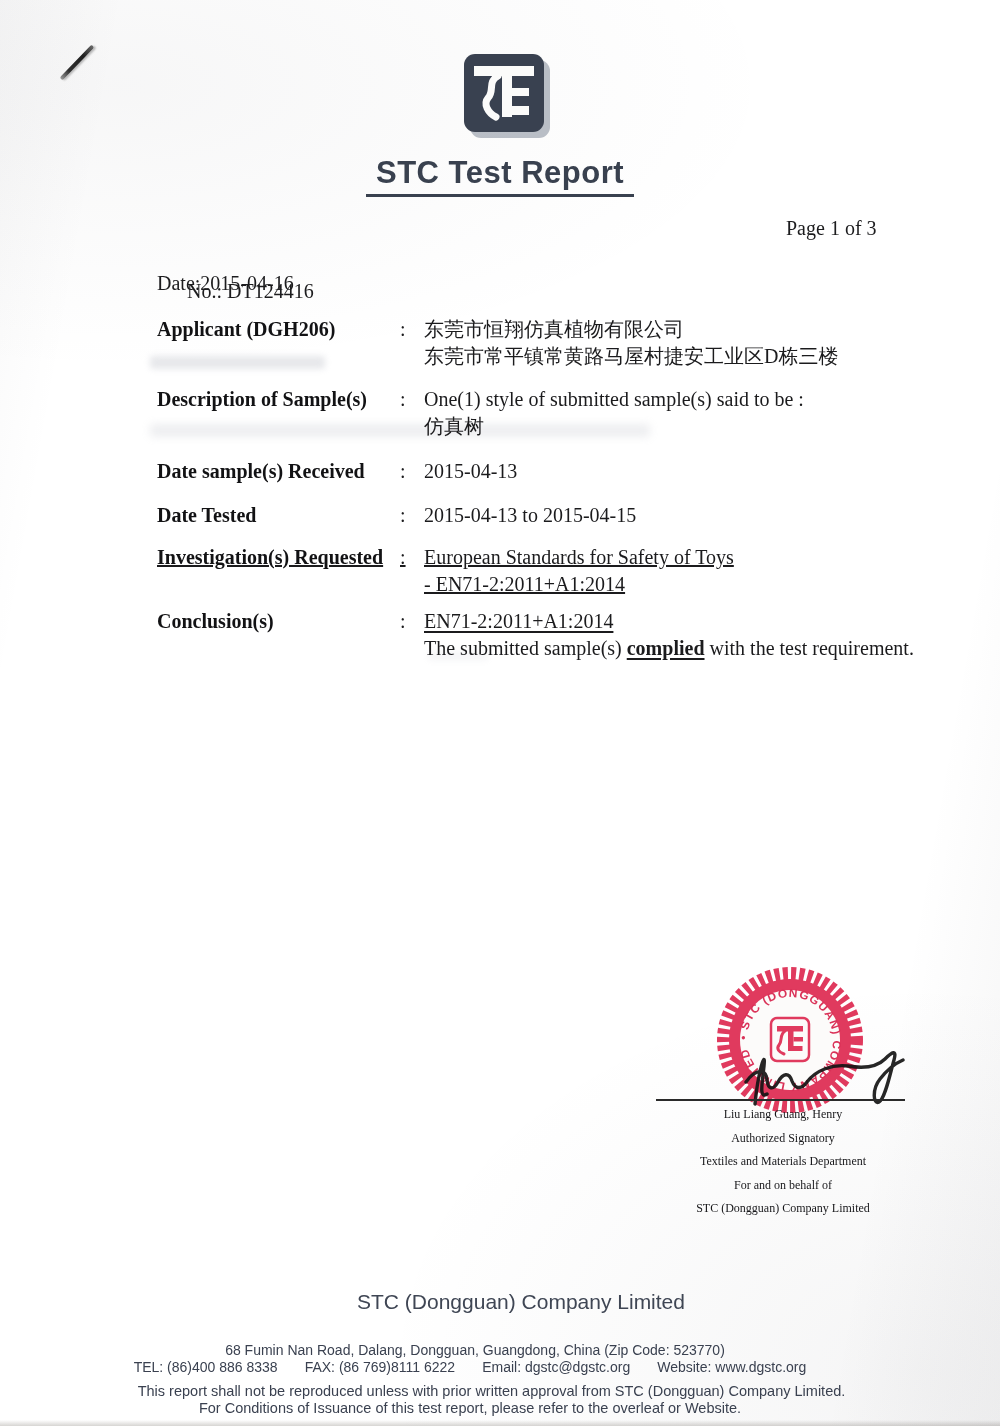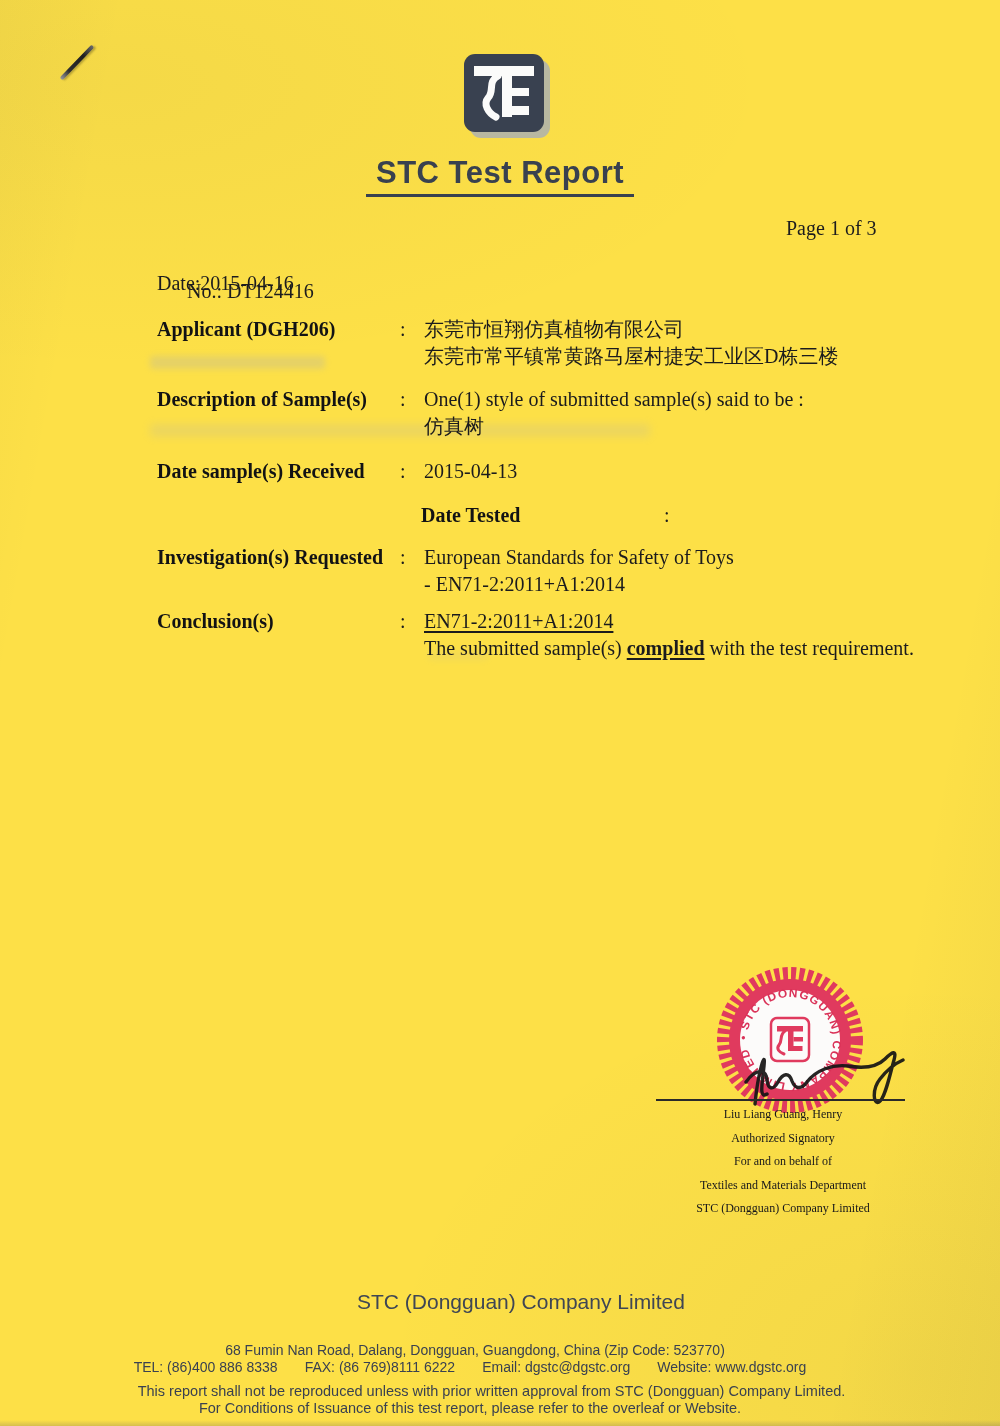--- a/index.html
+++ b/index.html
@@ -1,18 +1,18 @@
 <!DOCTYPE html>
 <html><head>
 <meta charset="utf-8">
 <style>
   html,body{margin:0;padding:0;background:#e8e8e8;}
   .page{
     position:relative;width:1000px;height:1426px;margin:0 auto;
-    background:#fde047;
+    background:#ffffff;
     font-family:"Liberation Serif", serif;color:#1d1d1f;overflow:hidden;
   }
   .page::before{
     content:"";position:absolute;inset:0;pointer-events:none;
     background:
       radial-gradient(1100px 480px at 12% 6%, rgba(60,60,70,.045), transparent 60%),
       radial-gradient(900px 650px at 92% 96%, rgba(60,60,70,.05), transparent 60%),
       linear-gradient(100deg, rgba(40,40,50,.035), transparent 10%, transparent 86%, rgba(40,40,50,.05));
   }
   .page::after{
@@ -35,21 +35,21 @@
   .meta{position:absolute;font-size:20px;color:#1c1c1e;}
   .m-date{left:157px;top:224px;margin-top:48px;}
   .m-page{left:786px;top:217px;}
   .m-no{left:157px;top:280px;margin-left:30px;}
   .row{position:absolute;left:157px;width:795px;display:flex;align-items:flex-start;
        font-size:20px;line-height:27px;color:#1b1b1d;justify-content:center;}
   .row .label{width:243px;flex:none;font-weight:bold;color:#121214;}
   .row .colon{width:24px;flex:none;}
   .row .value{flex:1;}
   .r-applicant{top:316px;} .r-desc{top:386px;} .r-received{top:458px;}
-  .r-tested{top:502px;} .r-invest{top:544px;} .r-concl{top:608px;}
+  .r-tested{top:502px;} .r-invest{top:544px;text-decoration:underline;} .r-concl{top:608px;}
   .std{text-decoration:underline;text-underline-offset:3px;}
   .emp{font-weight:bold;text-decoration:underline;text-underline-offset:3px;}
   .ghost{position:absolute;background:#a9adb8;pointer-events:none;border-radius:3px;}
   .g1{left:150px;top:356px;width:175px;height:13px;opacity:.28;filter:blur(3px);}
   .g2{left:150px;top:424px;width:500px;height:13px;opacity:.20;filter:blur(4px);}
   .g3{left:428px;top:652px;width:60px;height:8px;opacity:.12;filter:blur(3px);}
   .sealsig{position:absolute;left:630px;top:952px;}
   .sig-line{position:absolute;left:656px;top:1099px;width:249px;height:0;
             border-top:2px solid #2a2a2a;}
   .signatory{position:absolute;left:592px;top:1103px;width:382px;text-align:center;
@@ -113,20 +113,21 @@
 
   <div class="row r-received">
     <span class="label">Date sample(s) Received</span>
     <span class="colon">:</span>
     <span class="value">2015-04-13</span>
   </div>
 
   <div class="row r-tested">
     <span class="label">Date Tested</span>
     <span class="colon">:</span>
+    <span class="value">2015-04-13 to 2015-04-15</span>
   </div>
 
   <div class="row r-invest">
     <span class="label">Investigation(s) Requested</span>
     <span class="colon">:</span>
     <span class="value">
       <span>European Standards for Safety of Toys</span><br>
       <span>- EN71-2:2011+A1:2014</span>
     </span>
   </div>
@@ -166,22 +167,22 @@
                C262,100 267,97 264,108 C260,122 255,147 249,150
                C243,153 242,137 250,127 C257,118 266,111 273,108"></path>
     </g>
   </svg>
 
   <div class="sig-line"></div>
 
   <div class="signatory">
     <div>Liu Liang Guang, Henry</div>
     <div>Authorized Signatory</div>
+    <div>Textiles and Materials Department</div>
     <div>For and on behalf of</div>
-    <div>Textiles and Materials Department</div>
     <div>STC (Dongguan) Company Limited</div>
   </div>
 
   <div class="f-company">STC (Dongguan) Company Limited</div>
   <div class="f-small f-address">68 Fumin Nan Road, Dalang, Dongguan, Guangdong, China (Zip Code: 523770)</div>
   <div class="f-small f-contact">
     <span>TEL: (86)400 886 8338</span>
     <span>FAX: (86 769)8111 6222</span>
     <span>Email: dgstc@dgstc.org</span>
     <span>Website: www.dgstc.org</span>

